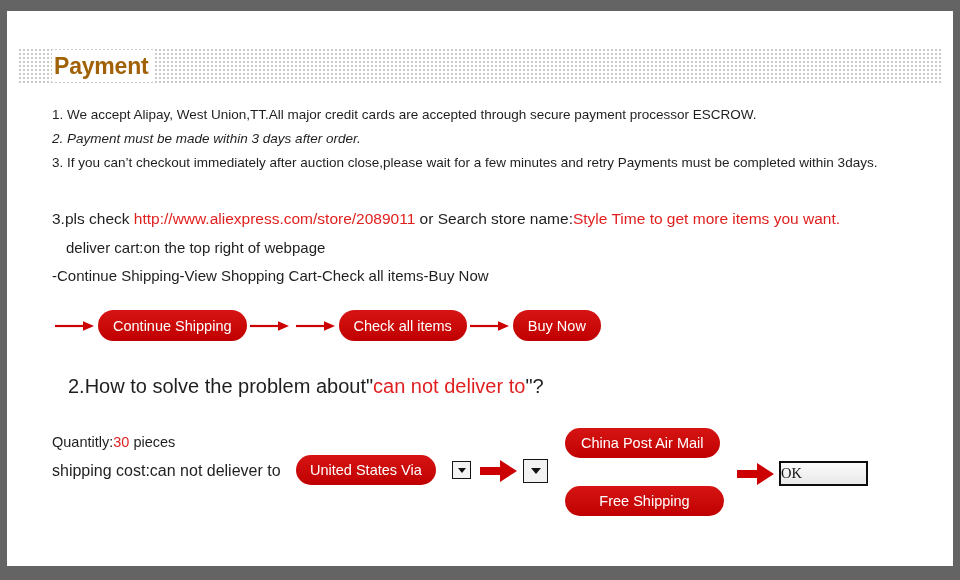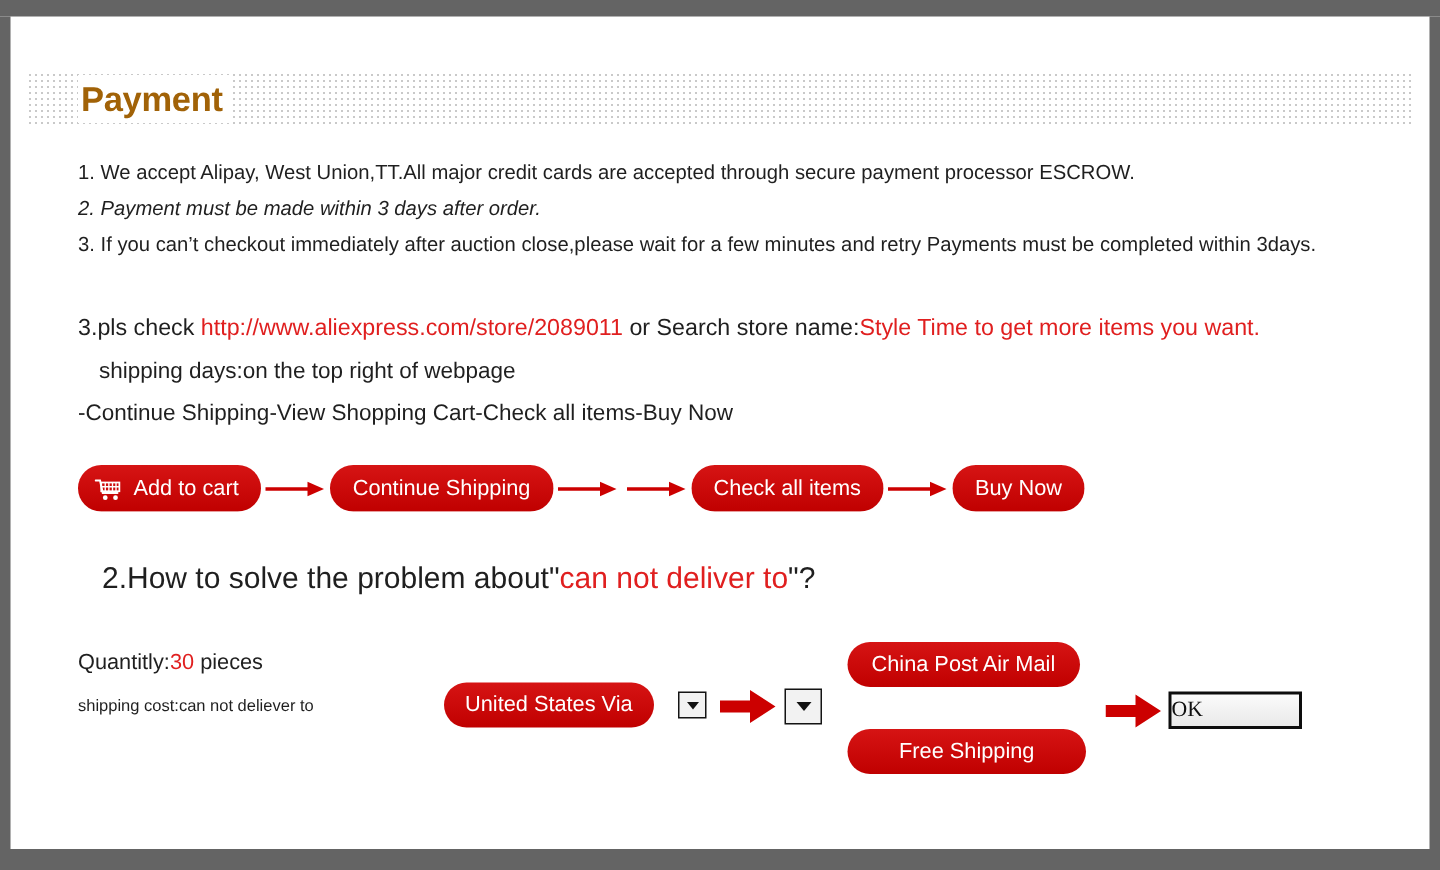--- a/index.html
+++ b/index.html
@@ -84,21 +84,21 @@
   .l2 { left: 52px; top: 130px; font-style: italic; }
   .l3 { left: 52px; top: 154px; }
 
   .l4 { left: 52px; top: 210px; font-size: 15.5px; }
   .l5 { left: 66px; top: 239px; font-size: 15px; }
   .l6 { left: 52px; top: 267px; font-size: 15px; }
 
   .l7 { left: 68px; top: 377px; font-size: 20px; }
 
   .l8 { left: 52px; top: 433px; font-size: 14.5px; }
-  .l9 { left: 52px; top: 462px; font-size: 11px; }
+  .l9 { left: 52px; top: 462px; font-size: 16px; }
 
   
   .flow {
     position: absolute;
     left: 52px; top: 310px;
     display: flex;
     align-items: center;
     gap: 0px;
   }
   .pill {
@@ -224,41 +224,25 @@
   <div class="header-band"></div>
   <div class="header-title">Payment</div>
 
   <div class="txt l1">1. We accept Alipay, West Union,TT.All major credit cards are accepted through secure payment processor ESCROW.</div>
   <div class="txt l2">2. Payment must be made within 3 days after order.</div>
   <div class="txt l3">3. If you can’t checkout immediately after auction close,please wait for a few minutes and retry Payments must be completed within 3days.</div>
 
   <div class="txt l4">
     <span>3.pls check </span><span class="red">http://www.aliexpress.com/store/2089011</span><span> or Search store name:</span><span class="red">Style Time to get more items you want.</span>
   </div>
-  <div class="txt l5">shipping days:on the top right of webpage</div>
+  <div class="txt l5">deliver cart:on the top right of webpage</div>
   <div class="txt l6">-Continue Shipping-View Shopping Cart-Check all items-Buy Now</div>
 
   <div class="flow">
 
-    <div class="pill with-icon">
-      <span class="cart-icon">
-        <svg viewBox="0 0 22 18" width="19" height="15" aria-hidden="true">
-          <path d="M0.5 1.5 H4 L6.2 11.5 H18" fill="none" stroke="#ffffff" stroke-width="1.6" stroke-linecap="round"></path>
-          <rect x="5" y="3.2" width="14.5" height="7" fill="none" stroke="#ffffff" stroke-width="1.4"></rect>
-          <line x1="8.2" y1="3.2" x2="8.2" y2="10.2" stroke="#ffffff" stroke-width="1.1"></line>
-          <line x1="11.1" y1="3.2" x2="11.1" y2="10.2" stroke="#ffffff" stroke-width="1.1"></line>
-          <line x1="14" y1="3.2" x2="14" y2="10.2" stroke="#ffffff" stroke-width="1.1"></line>
-          <line x1="16.8" y1="3.2" x2="16.8" y2="10.2" stroke="#ffffff" stroke-width="1.1"></line>
-          <line x1="5" y1="6.6" x2="19.5" y2="6.6" stroke="#ffffff" stroke-width="1.1"></line>
-          <circle cx="8.2" cy="15.3" r="1.9" fill="#ffffff"></circle>
-          <circle cx="16.4" cy="15.3" r="1.9" fill="#ffffff"></circle>
-        </svg>
-      </span>
-      <span>Add to cart</span>
-    </div>
 
     <span class="arrow">
       <svg viewBox="0 0 44 14" width="44" height="14" aria-hidden="true">
         <line x1="2" y1="7" x2="31" y2="7" stroke="#cc0000" stroke-width="2.2"></line>
         <polygon points="30,2.2 41,7 30,11.8" fill="#cc0000"></polygon>
       </svg>
     </span>
 
     <div class="pill">
       <span>Continue Shipping</span>

